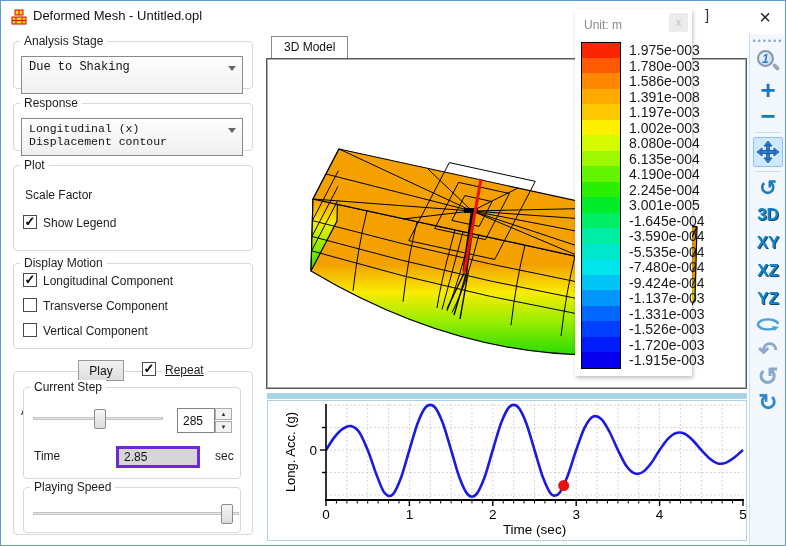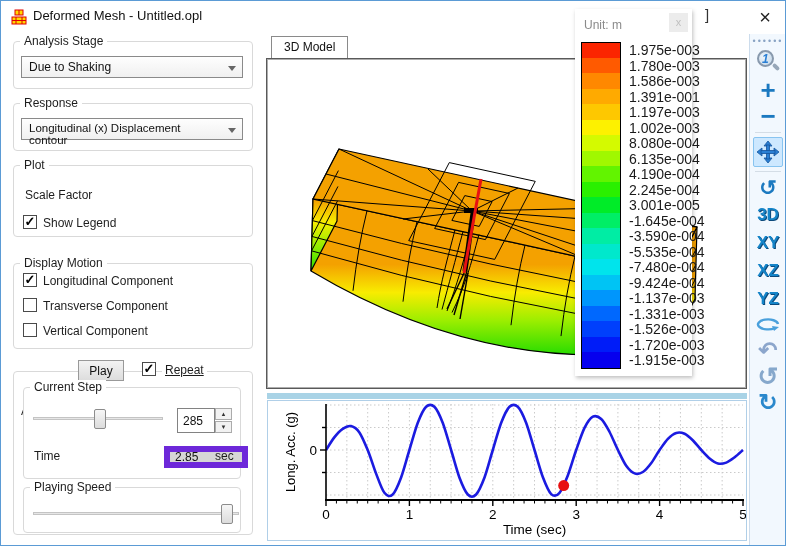--- a/index.html
+++ b/index.html
@@ -6,25 +6,25 @@
   *{box-sizing:border-box;}
   .window{position:relative;width:786px;height:546px;background:#ffffff;border:1px solid #5b9bd5;overflow:hidden;}
   .titlebar{position:absolute;left:0;top:0;width:100%;height:32px;background:#ffffff;}
   .appicon{position:absolute;left:10px;top:8px;width:16px;height:16px;}
   .title{position:absolute;left:32px;top:7px;font-size:13px;color:#111;}
   .close-btn{position:absolute;left:750px;top:3px;width:28px;height:26px;text-align:center;font-size:20px;line-height:26px;color:#222;cursor:pointer;}
   
   .group{position:absolute;border:1px solid #d9d9d9;border-radius:4px;background:#fff;}
   .glabel{position:absolute;top:-8px;left:6px;background:#fff;padding:0 4px;font-size:12px;color:#1d1d1d;white-space:nowrap;}
   .lbl{position:absolute;font-size:12px;color:#1d1d1d;white-space:nowrap;text-align:center;}
-  .combo{position:absolute;height:22px;border:1px solid #8a8a8a;background:linear-gradient(#fefefe,#f0f0f0);font-size:12px;color:#111;padding:3px 20px 0 7px;cursor:default;}
+  .combo{position:absolute;height:38px;border:1px solid #8a8a8a;background:linear-gradient(#fefefe,#f0f0f0);font-size:12px;color:#111;padding:3px 20px 0 7px;cursor:default;font-family:Liberation Mono, monospace;}
   .combo .chev{position:absolute;right:6px;top:9px;width:0;height:0;border-left:4px solid transparent;border-right:4px solid transparent;border-top:5px solid #666;}
   .cb{position:absolute;width:14px;height:14px;border:1px solid #4a4a4a;background:#fff;font-size:13px;line-height:12px;text-align:center;color:#000;font-weight:bold;cursor:pointer;}
   .numfield{position:absolute;border:1px solid #828282;background:#fff;font-size:12px;padding:0 5px;font-family:"Liberation Sans",sans-serif;color:#111;}
-  .grayfield{background:#d6d6d6;border:6px solid #6d28d9;margin-left:48px;}
+  .grayfield{background:#d6d6d6;border:3px solid #6d28d9;}
   .btn{position:absolute;border:1px solid #999;background:linear-gradient(#f3f3f3,#dddddd);font-size:12px;text-align:center;color:#111;cursor:pointer;}
   .slider{position:absolute;}
   .slider .track{position:absolute;left:0;right:0;top:8px;height:3px;background:#e6e6e6;border:1px solid #c4c4c4;}
   .slider .thumb{position:absolute;top:0;width:12px;height:20px;background:linear-gradient(#f6f6f6,#dcdcdc);border:1px solid #8c8c8c;border-radius:2px;cursor:pointer;}
   .spinbtn{position:absolute;width:17px;height:12px;border:1px solid #ababab;background:#f2f2f2;font-size:6px;text-align:center;line-height:10px;color:#333;cursor:pointer;}
   
   .tab{position:absolute;left:270px;top:35px;height:22px;padding:3px 12px 0 12px;background:#fff;border:1px solid #8a8a8a;border-bottom:none;font-size:12px;color:#111;z-index:2;cursor:pointer;}
   .frame{position:absolute;left:265px;top:57px;width:481px;height:331px;background:#fff;border:1px solid #595959;box-shadow:inset 0 0 0 1px #adadad;}
   .splitter{position:absolute;left:266px;top:392px;width:480px;height:6px;background:#a9d3e6;cursor:row-resize;}
   .chartpanel{position:absolute;left:266px;top:399px;width:480px;height:141px;background:#fff;border:1px solid #b0cfe8;}
@@ -84,21 +84,21 @@
   </div>
 
   <div class="group" style="left:12px;top:102px;width:240px;height:48px;">
     <span class="glabel">Response</span>
   </div>
   <div class="combo" style="left:20px;top:117px;width:222px;font-size:11.5px;">
     <span>Longitudinal (x) Displacement contour</span>
     <span class="chev"></span>
   </div>
 
-  <div class="group" style="left:12px;top:164px;width:240px;height:72px;">
+  <div class="group" style="left:12px;top:164px;width:240px;height:86px;">
     <span class="glabel">Plot</span>
   </div>
   <span class="lbl" style="left:24px;top:187px;">Scale Factor</span>
   <span class="cb" style="left:22px;top:214px;">✓</span>
   <span class="lbl" style="left:42px;top:215px;">Show Legend</span>
 
   <div class="group" style="left:12px;top:262px;width:240px;height:86px;">
     <span class="glabel">Display Motion</span>
   </div>
   <div id="motion-checkboxes">
@@ -299,21 +299,21 @@
         <div class="lrow">
           <span class="lchip" style="background: rgb(255, 90, 0); border-top: none;"></span>
           <span class="lval">1.780e-003</span>
         </div>
         <div class="lrow">
           <span class="lchip" style="background: rgb(255, 136, 0); border-top: none;"></span>
           <span class="lval">1.586e-003</span>
         </div>
         <div class="lrow">
           <span class="lchip" style="background: rgb(255, 170, 0); border-top: none;"></span>
-          <span class="lval">1.391e-001</span>
+          <span class="lval">1.391e-008</span>
         </div>
         <div class="lrow">
           <span class="lchip" style="background: rgb(254, 200, 0); border-top: none;"></span>
           <span class="lval">1.197e-003</span>
         </div>
         <div class="lrow">
           <span class="lchip" style="background: rgb(253, 241, 0); border-top: none;"></span>
           <span class="lval">1.002e-003</span>
         </div>
         <div class="lrow">

